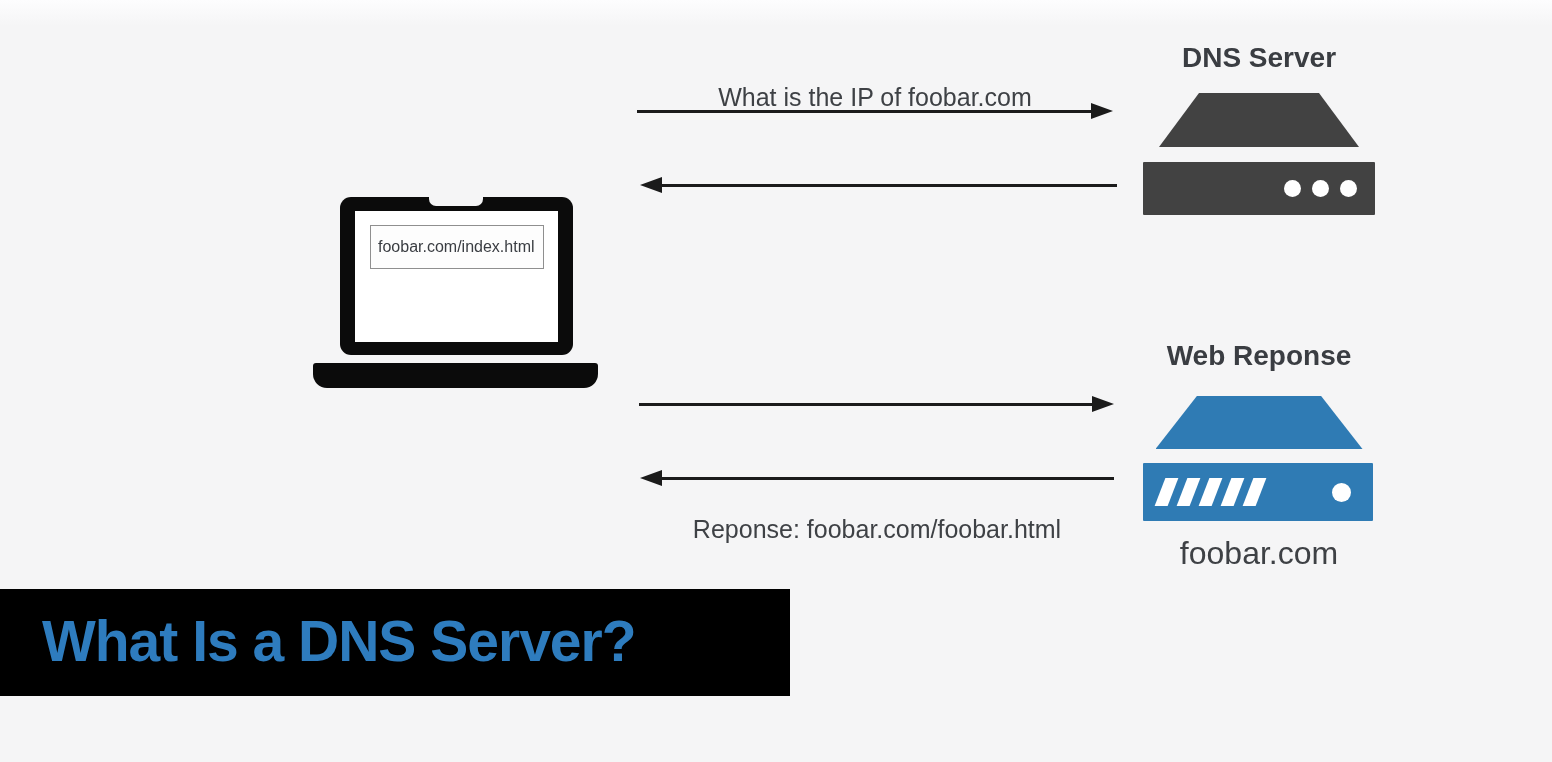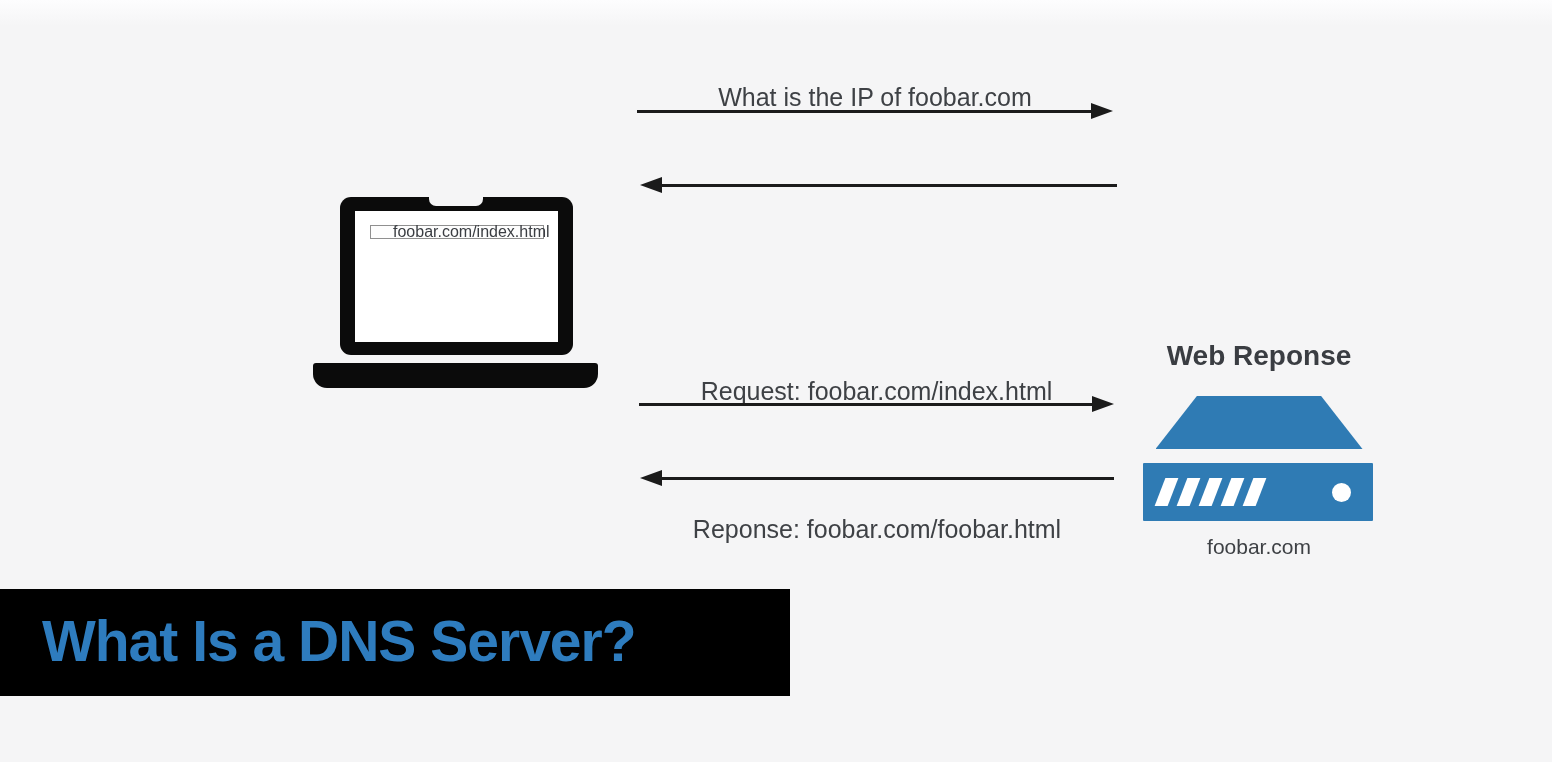--- a/index.html
+++ b/index.html
@@ -22,23 +22,23 @@
   
   .laptop{position:absolute;left:313px;top:197px;width:285px;height:192px;}
   .laptop-screen{
     position:absolute;left:27px;top:0;width:233px;height:158px;
     background:var(--device-black);border-radius:11px;
   }
   .screen-inner{
     position:absolute;left:15px;right:15px;top:14px;bottom:13px;background:#ffffff;
   }
   .address-bar{
-    margin:14px 14px 0 15px;height:14px;
+    margin:14px 14px 0 15px;height:44px;
     border:1px solid #8f8f8f;background:#fdfdfd;
-    display:flex;align-items:center;padding-left:22px;
+    display:flex;align-items:center;padding-left:7px;
     font-size:16px;color:#3a3d42;white-space:nowrap;
   }
   .laptop-base{
     position:absolute;left:0;top:166px;width:285px;height:25px;
     background:var(--device-black);border-radius:3px 3px 14px 14px;
   }
   .laptop-notch{
     position:absolute;left:50%;top:0;transform:translateX(-50%);
     width:54px;height:9px;background:var(--page-bg);
     border-radius:0 0 7px 7px;
@@ -74,21 +74,21 @@
   .chassis{
     margin-top:15px;width:232px;height:53px;border-radius:1px;
     display:flex;align-items:center;
   }
   .chassis.dark{background:var(--dark-server);justify-content:flex-end;padding-right:18px;gap:11px;}
   .chassis.blue{background:var(--blue-server);height:58px;margin-top:14px;width:230px;padding-left:17px;gap:9px;}
   .dot{width:17px;height:17px;border-radius:50%;background:#ffffff;flex:0 0 auto;}
   .dot.small{width:19px;height:19px;margin-left:auto;margin-right:22px;}
   .vent{width:13px;height:28px;background:#ffffff;transform:skewX(-21deg);flex:0 0 auto;}
   .server-domain{
-    text-align:center;margin-top:14px;font-size:21px;color:var(--text);white-space:nowrap;
+    text-align:center;margin-top:14px;font-size:32px;color:var(--text);white-space:nowrap;
   }
 
   
   .title-band{
     position:absolute;left:0;top:589px;width:790px;height:107px;background:#000000;
   }
   .page-title{
     position:absolute;left:42px;top:50%;transform:translateY(-53%);
     font-size:57px;font-weight:700;letter-spacing:-1px;
     color:var(--title-blue);white-space:nowrap;
@@ -115,22 +115,30 @@
   <div class="arrow right" style="left:637px;top:103px;width:476px;">
     <div class="shaft"></div>
     <div class="head"></div>
   </div>
 
   <div class="arrow left" style="left:640px;top:177px;width:477px;">
     <div class="shaft"></div>
     <div class="head"></div>
   </div>
 
+  <div class="server" style="left:1143px;top:42px;">
+    <div class="server-title">DNS Server</div>
+    <div class="trapezoid dark"></div>
+    <div class="chassis dark">
+      <span class="dot"></span>
+      <span class="dot"></span>
+      <span class="dot"></span>
+    </div>
+  </div>
 
-  <div class="msg" style="left:639px;top:357px;width:475px;">Request: foobar.com/index.html</div>
   <div class="arrow right" style="left:639px;top:396px;width:475px;">
     <div class="shaft"></div>
     <div class="head"></div>
   </div>
 
   <div class="arrow left" style="left:640px;top:470px;width:474px;">
     <div class="shaft"></div>
     <div class="head"></div>
   </div>
   <div class="msg" style="left:640px;top:495px;width:474px;">Reponse: foobar.com/foobar.html</div>

